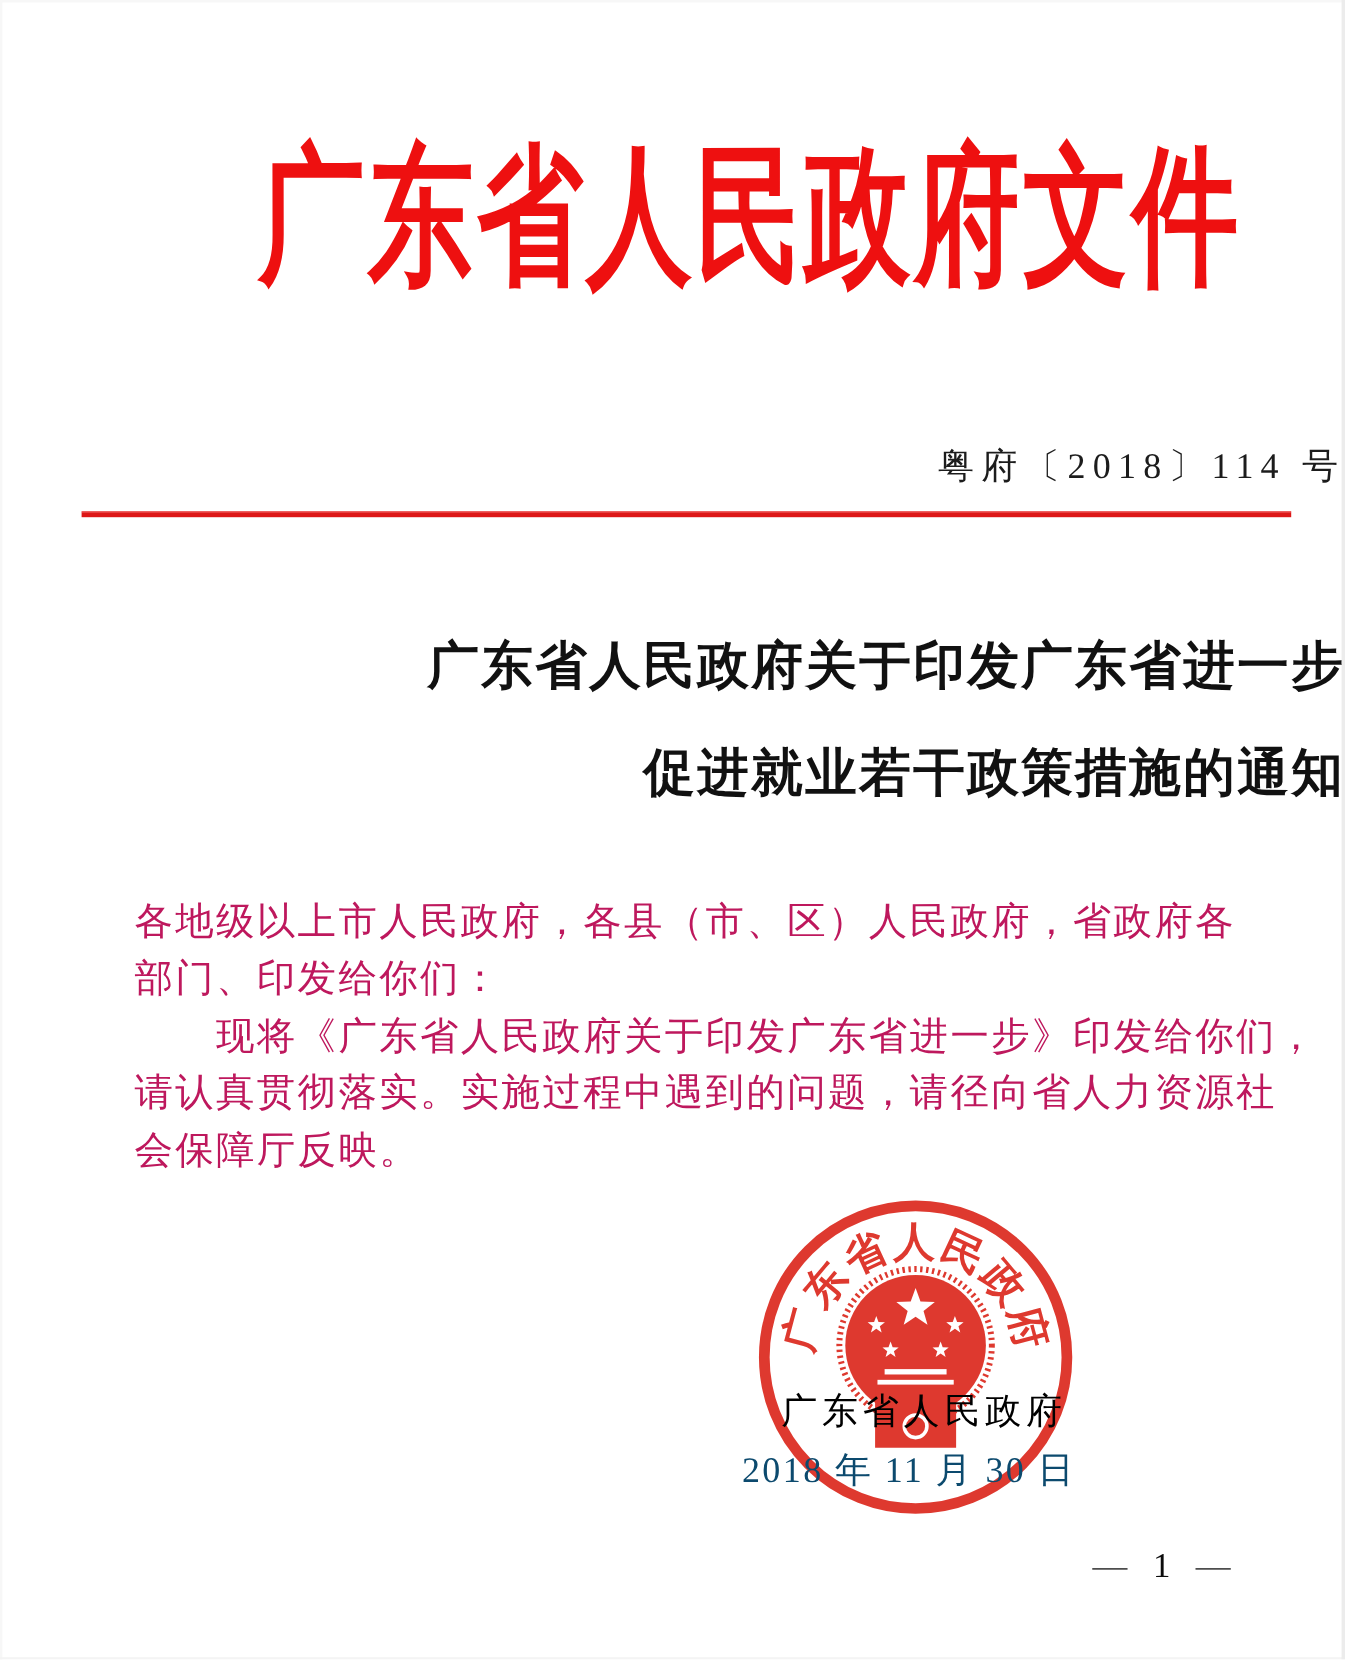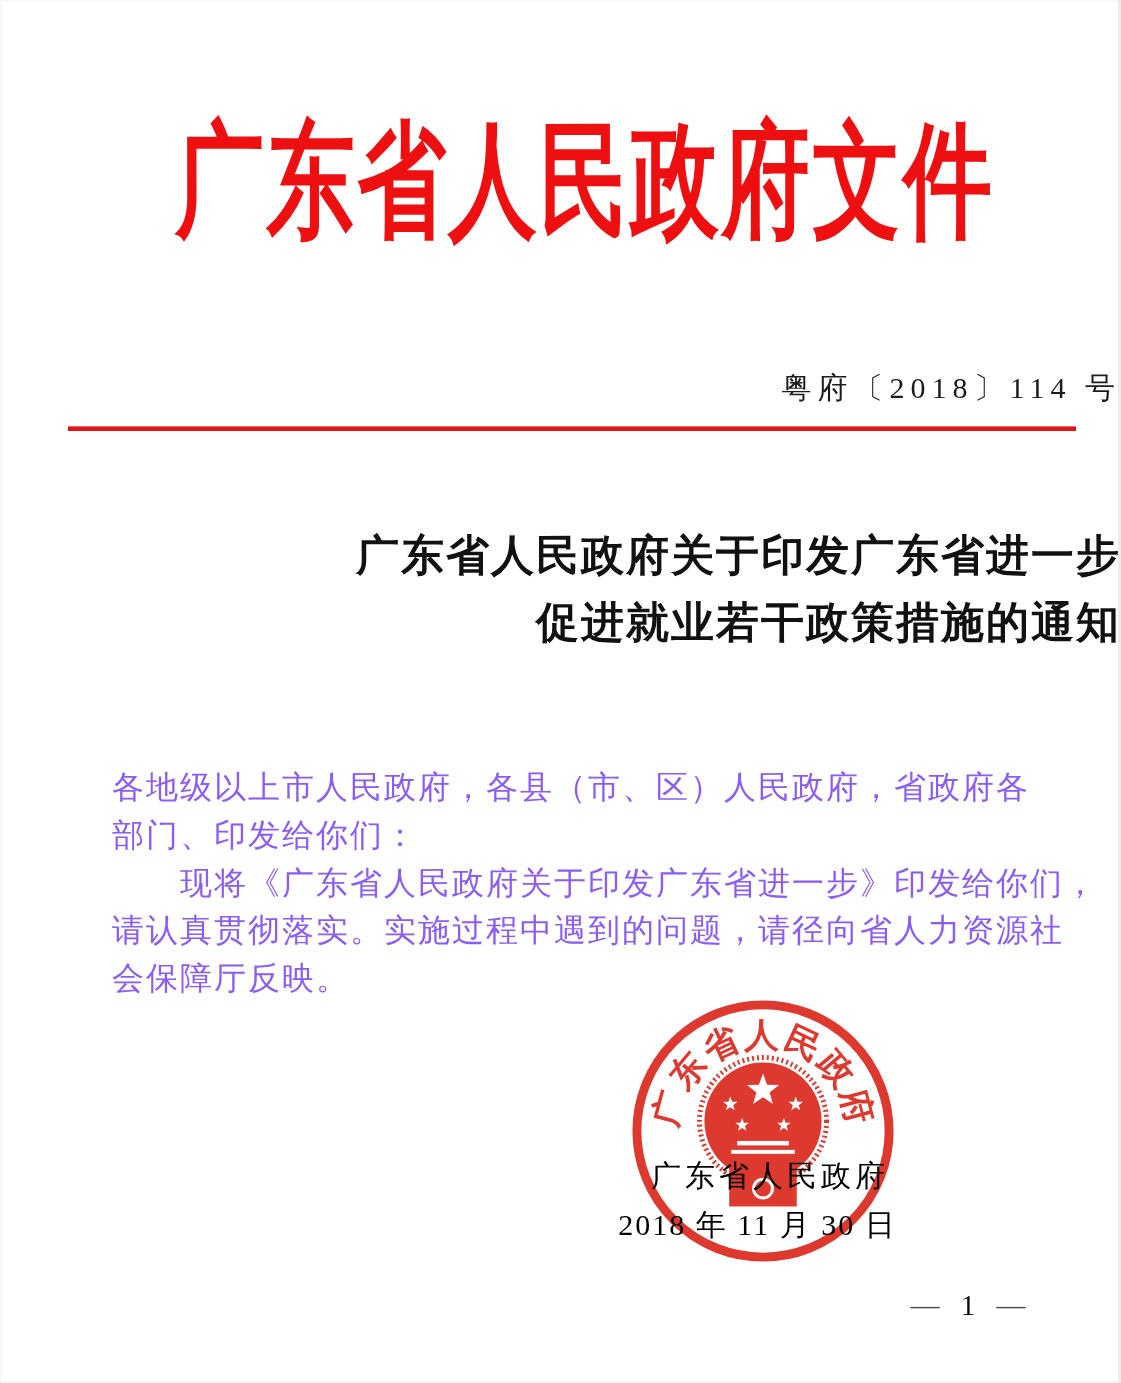--- a/index.html
+++ b/index.html
@@ -26,20 +26,21 @@
     position: absolute;
     top: 110px;
     left: 0;
     width: 100%;
     text-align: center;
     color: var(--header_red);
     font-size: 126px;
     line-height: 1.15;
     font-weight: bold;
     white-space: nowrap;
+    padding-left: 40px;
   }
   .masthead-inner {
     display: inline-block;
     transform: scaleX(0.70);
     transform-origin: 50% 50%;
     letter-spacing: 4px;
   }
 
   
   .doc-number {
@@ -72,29 +73,29 @@
     left: 0;
     width: 100%;
     text-align: right;
     color: #111111;
     font-weight: bold;
     font-size: 43px;
     letter-spacing: 2px;
     line-height: 1;
     white-space: nowrap;
   }
-  .doc-title .title-line2 { margin-top: 24px; }
+  .doc-title .title-line2 { margin-top: 46px; }
 
   
   .body-text {
     position: absolute;
-    top: 764px;
+    top: 744px;
     left: 112px;
     width: 940px;
-    color: #8b5cf6;
+    color: #be185d;
     font-size: 32px;
     letter-spacing: 2px;
   }
   .body-line {
     height: 47.8px;
     line-height: 47.8px;
     white-space: nowrap;
   }
   .body-line.indent { text-indent: 68px; }
 
@@ -128,21 +129,21 @@
     white-space: nowrap;
   }
   .seal-date {
     position: absolute;
     top: 1205px;
     left: 610px;
     width: 295px;
     text-align: center;
     font-size: 30px;
     letter-spacing: 2px;
-    color: #000000;
+    color: #0c4a6e;
     z-index: 2;
     white-space: nowrap;
   }
 
   
   .page-number {
     position: absolute;
     top: 1289px;
     left: 898px;
     width: 140px;

